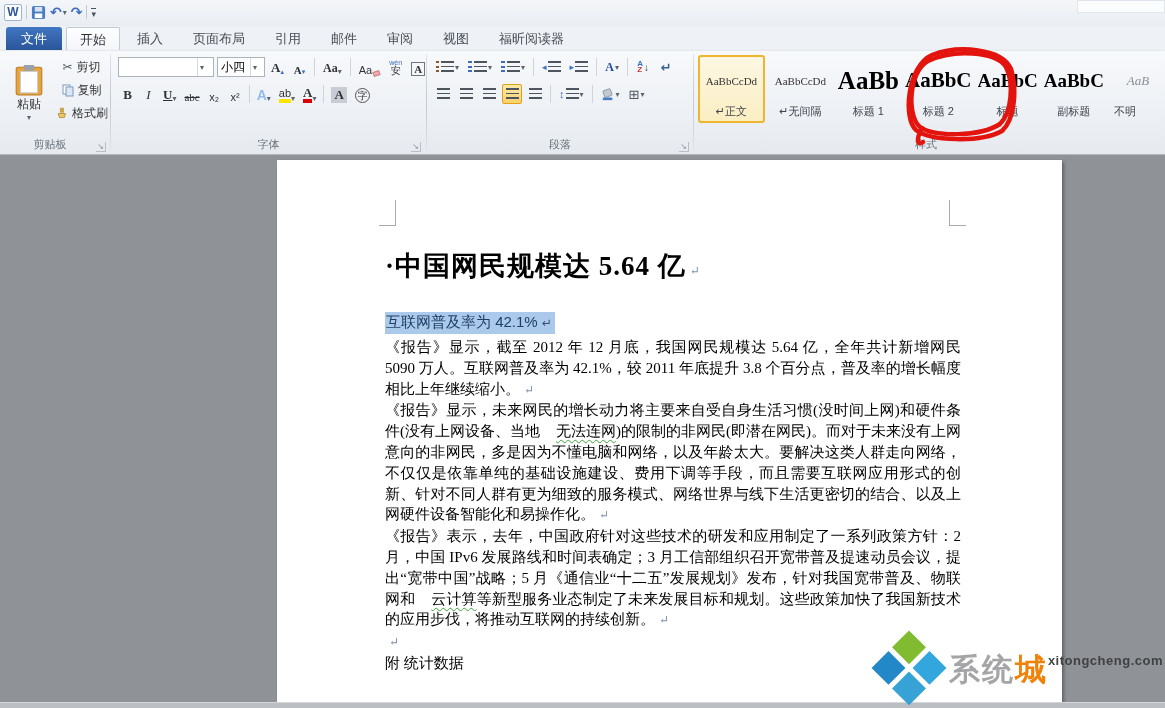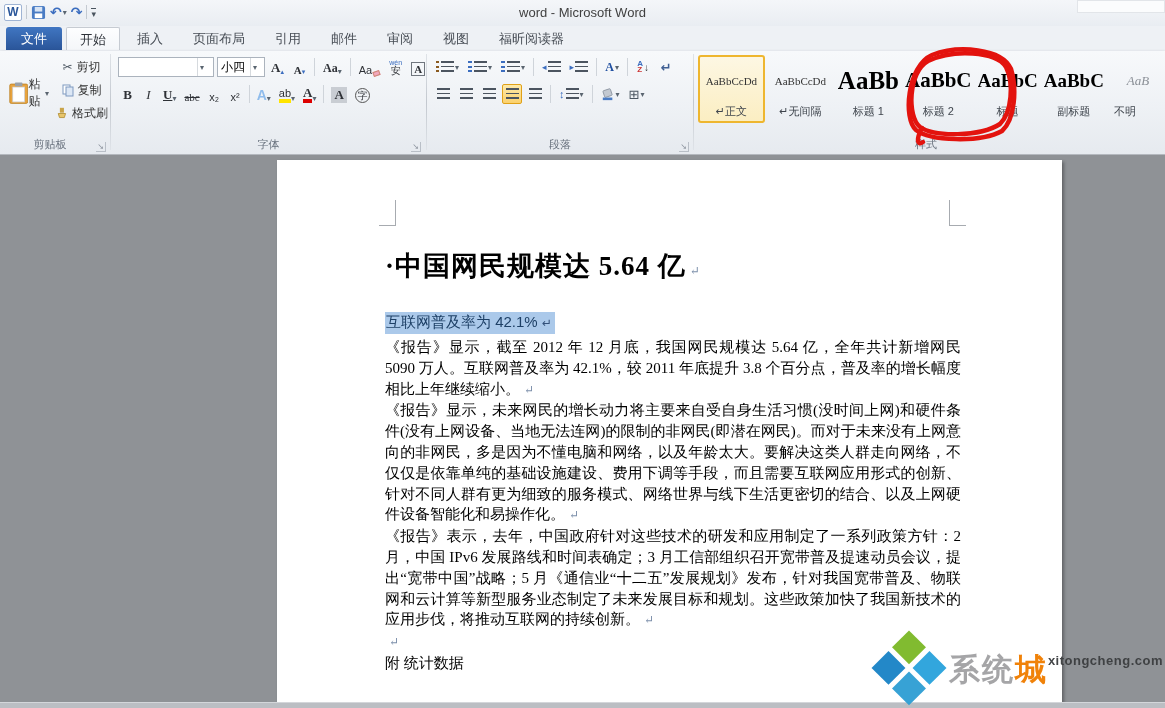--- a/index.html
+++ b/index.html
@@ -27,21 +27,21 @@
   .ribbon { position:absolute; left:0; top:51px; width:1165px; height:104px; background:linear-gradient(#f7f9fb,#eef1f5 55%,#e6eaef); border-bottom:1px solid #b4b8be; box-shadow:0 1px 3px rgba(60,65,70,.25); }
   .rsep { position:absolute; top:3px; height:96px; width:1px; background:linear-gradient(#dfe3e8,#c3c8cf,#dfe3e8); }
   .grp-label { position:absolute; bottom:3px; text-align:center; font-size:11px; color:#68717d;margin-top:36px; }
   .launcher { position:absolute; bottom:3px; font-size:8px; color:#8a919b; border:1px solid #b9bfc7; border-top:none; border-left:none; width:10px; height:10px; line-height:9px; text-align:center; }
 
   .group { position:absolute; top:0; height:104px; }
   .btn { display:flex; align-items:center; justify-content:center; border:1px solid transparent; border-radius:2px; cursor:default; }
   .dd { font-size:8px; color:#5a6570; }
 
   
-  .paste-btn { position:absolute; left:8px; top:5px; width:42px; height:74px; display:flex; align-items:center; font-size:12px; color:#333; }
+  .paste-btn { position:absolute; left:8px; top:5px; width:42px; height:74px; display:flex; flex-direction:column; align-items:center; font-size:12px; color:#333; }
   .clip-small { position:absolute; left:54px; top:6px; display:flex; flex-direction:column; gap:3px; }
   .clip-small .row { display:flex; align-items:center; gap:4px; height:20px; font-size:12px; color:#333; }
 
   
   .font-row1 { position:absolute; left:6px; top:6px; display:flex; align-items:center; gap:3px; }
   .font-row2 { position:absolute; left:6px; top:33px; display:flex; align-items:center; gap:2px; }
   .combo { display:flex; align-items:center; background:#fff; border:1px solid #abb3bd; height:20px; }
   .combo input { border:none; outline:none; height:16px; font-size:12px; font-family:inherit; }
   .combo .dd { padding:0 2px; border-left:1px solid #d6dade; height:100%; display:flex; align-items:center; }
   .fbtn { min-width:19px; height:20px; padding:0 2px; font-size:13px; color:#2e3136; display:flex; align-items:flex-end; justify-content:center; }
@@ -96,21 +96,21 @@
   .doc-area { position:absolute; left:0; top:155px; width:1165px; height:553px; background:#8f9296; overflow:hidden; }
   .page { position:absolute; left:277px; top:5px; width:785px; height:542px; background:#fff; box-shadow:2px 2px 3px rgba(40,42,45,.45); overflow:hidden; }
   .crop-l { position:absolute; left:102px; top:40px; width:17px; height:26px; border-right:1px solid #a7abb0; border-bottom:1px solid #a7abb0; }
   .crop-r { position:absolute; left:672px; top:40px; width:17px; height:26px; border-left:1px solid #a7abb0; border-bottom:1px solid #a7abb0; }
   .doc-content { position:absolute; left:108px; top:88px; width:576px; color:#000; }
   .doc-title { font-size:27px; font-weight:600; letter-spacing:1px; font-family:"Liberation Serif","DejaVu Serif",serif; color:#000; margin-bottom:28px; white-space:nowrap; }
   .pmark { color:#7d90ab; font-size:12px; font-weight:normal; margin-left:4px; }
   .sel-line { display:inline-block; background:#abc9ea; color:#1e4066; font-size:15px; padding:1px 3px 2px 1px; margin-bottom:3px; }
   .bodytext { font-size:15px; line-height:20.8px; text-align:justify; font-family:"Liberation Serif","DejaVu Serif",serif; }
   .bodytext p { text-align:justify; }
-  .wavy { text-decoration-style:wavy; text-decoration-color:#3aa33a; text-decoration-thickness:1px; text-underline-offset:3px; }
+  .wavy { text-decoration:underline; text-decoration-style:wavy; text-decoration-color:#3aa33a; text-decoration-thickness:1px; text-underline-offset:3px;padding-left:16px; }
 
   
   .logo { position:absolute; right:2px; bottom:10px; display:flex; align-items:center; gap:12px; z-index:70; opacity:.96; }
   .dwrap { width:56px; height:56px; transform:rotate(45deg); display:grid; grid-template-columns:24px 24px; grid-template-rows:24px 24px; gap:5px; margin-left:6px; }
   .d1 { background:#7cb928; } .d2 { background:#2aa3dc; } .d3 { background:#1b84c6; } .d4 { background:#2f9fd4; }
   .logo-text { display:flex; flex-direction:row; line-height:1.05; }
   .brand { font-size:31px; font-weight:bold; letter-spacing:2px; }
   .brand .g { color:#a2a2a4; } .brand .o { color:#f07d00; }
   .logo-url { font-size:13px; color:#3c3e40; font-weight:bold; letter-spacing:.5px; }
 
@@ -133,21 +133,20 @@
     <div class="qbtn">
         <span>↶</span>
         <span class="dd">▾</span>
       </div>
     <div class="qbtn">
         <span>↷</span>
       </div>
     <div class="sep"></div>
     <div class="qat-more">▾</div>
   </div>
-  <div class="title-text">word - Microsoft Word</div>
   <div class="tr-box"></div>
 </div>
 
 <div class="tabsrow">
   <div class="tab-file">文件</div>
   <div class="tab active">开始</div>
   <div class="tab">插入</div>
   <div class="tab">页面布局</div>
   <div class="tab">引用</div>
   <div class="tab">邮件</div>

